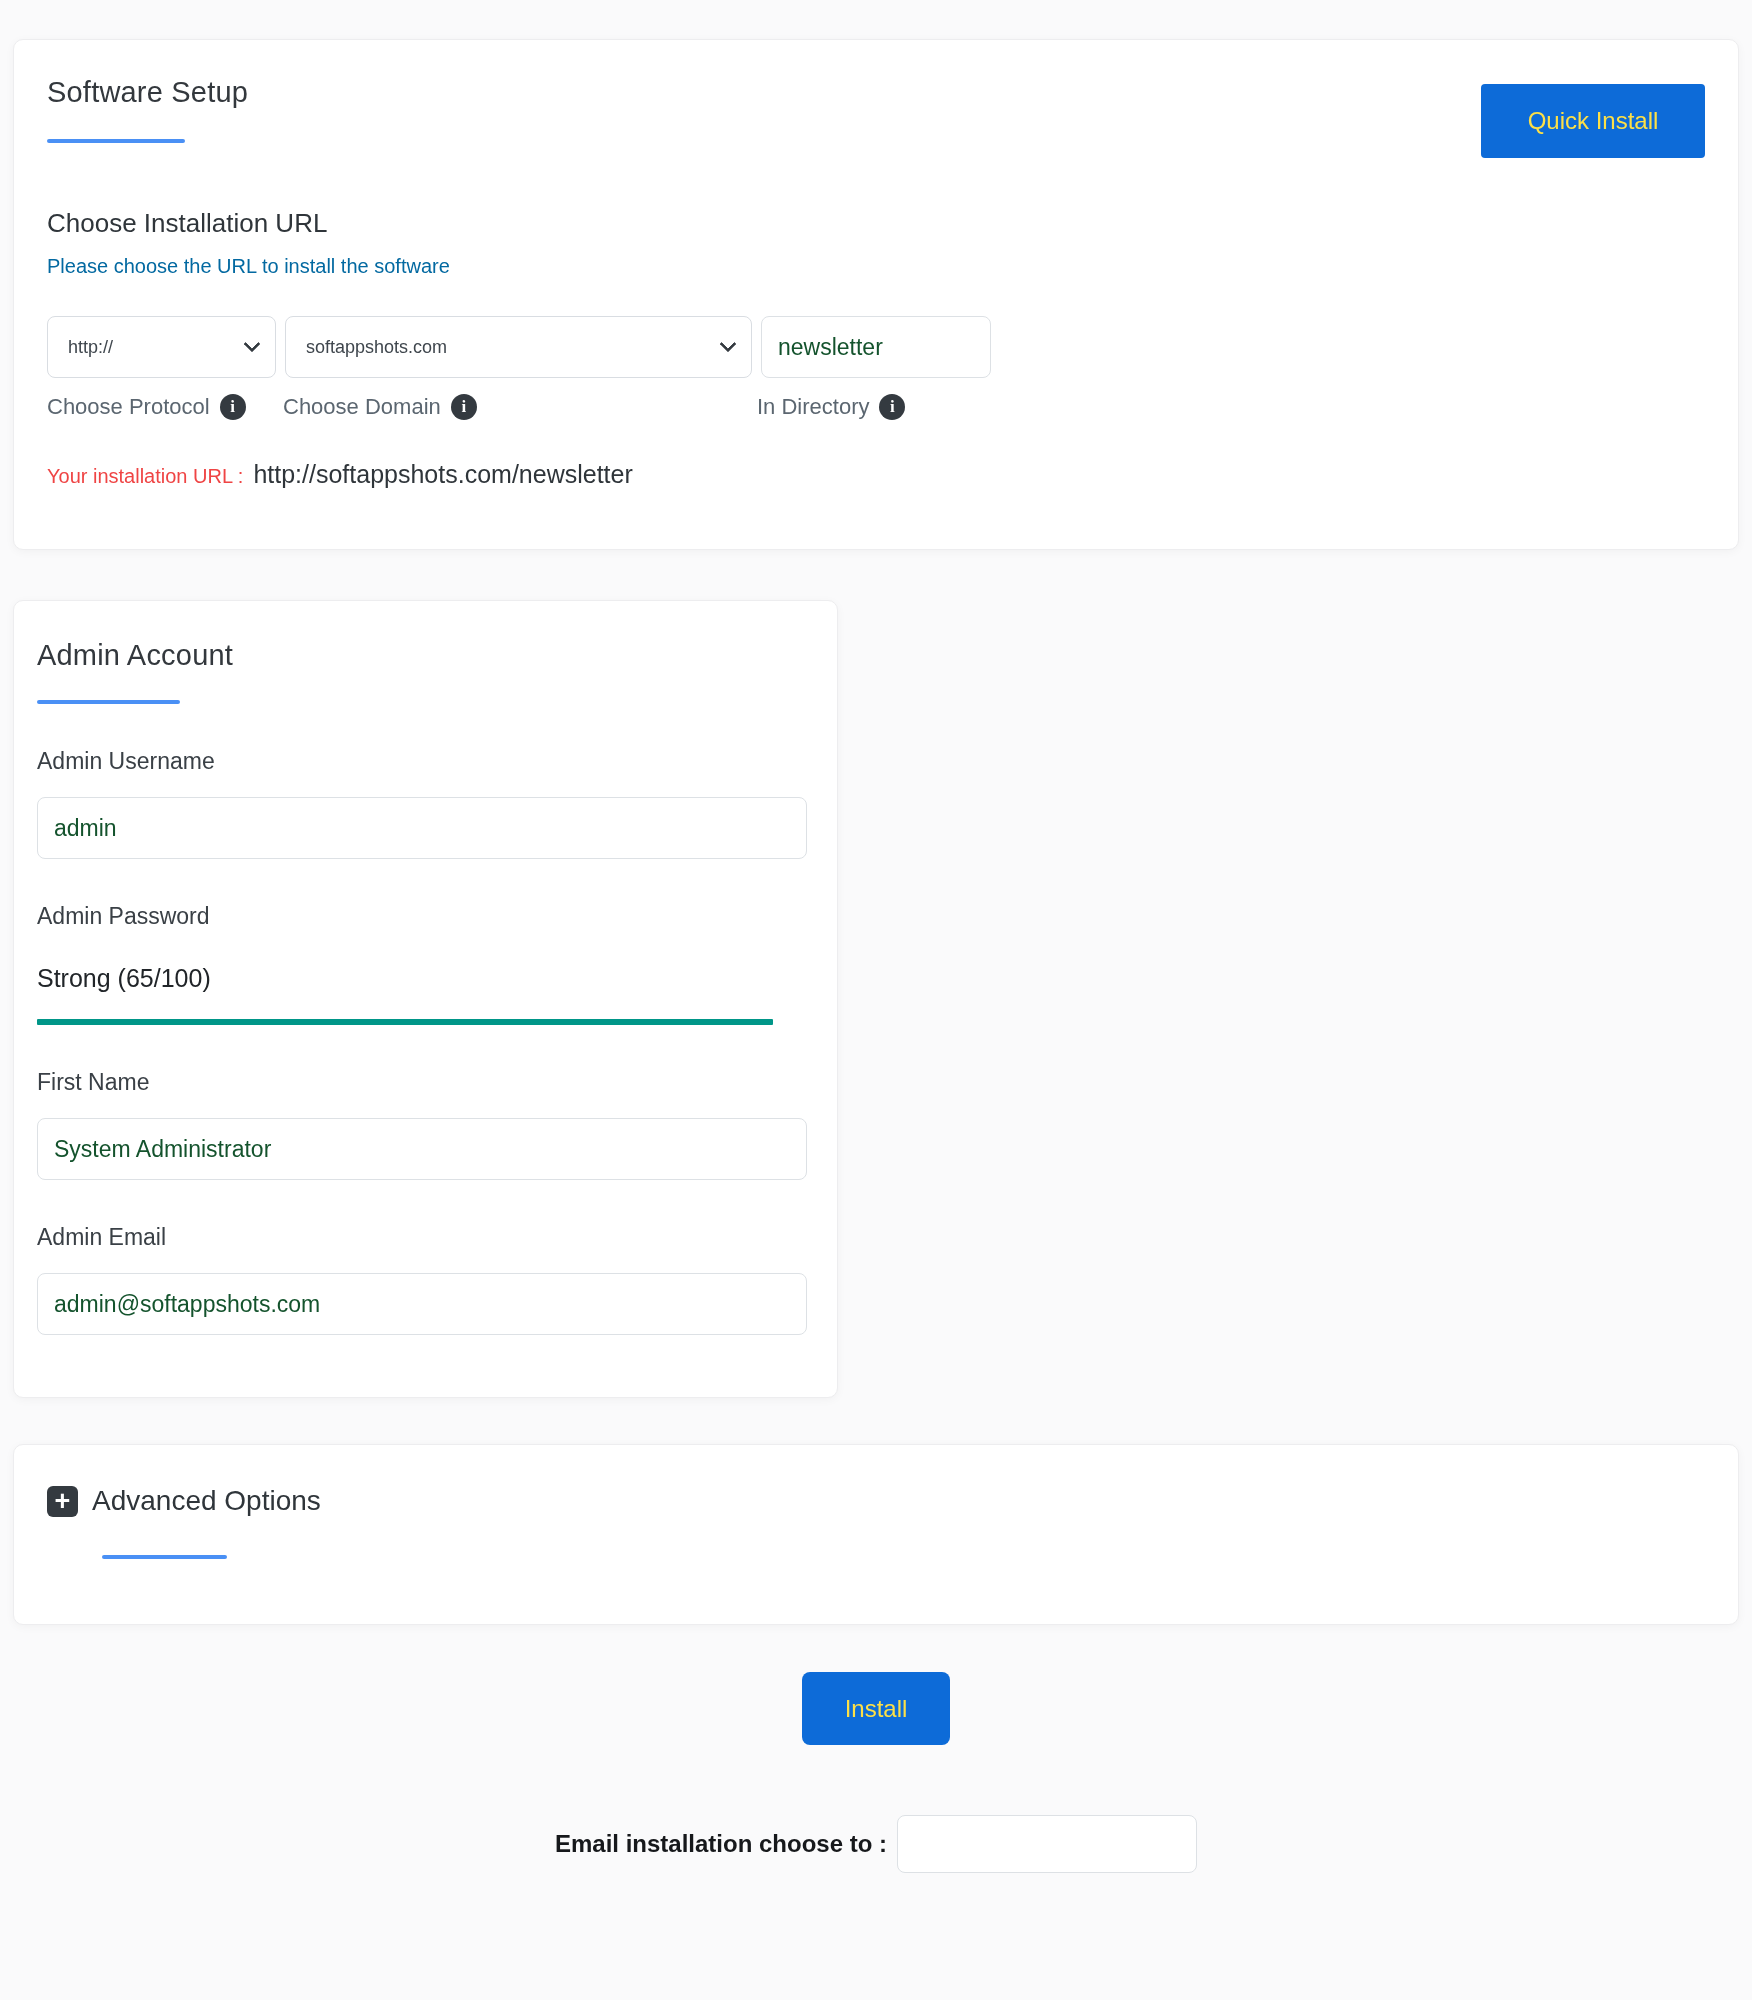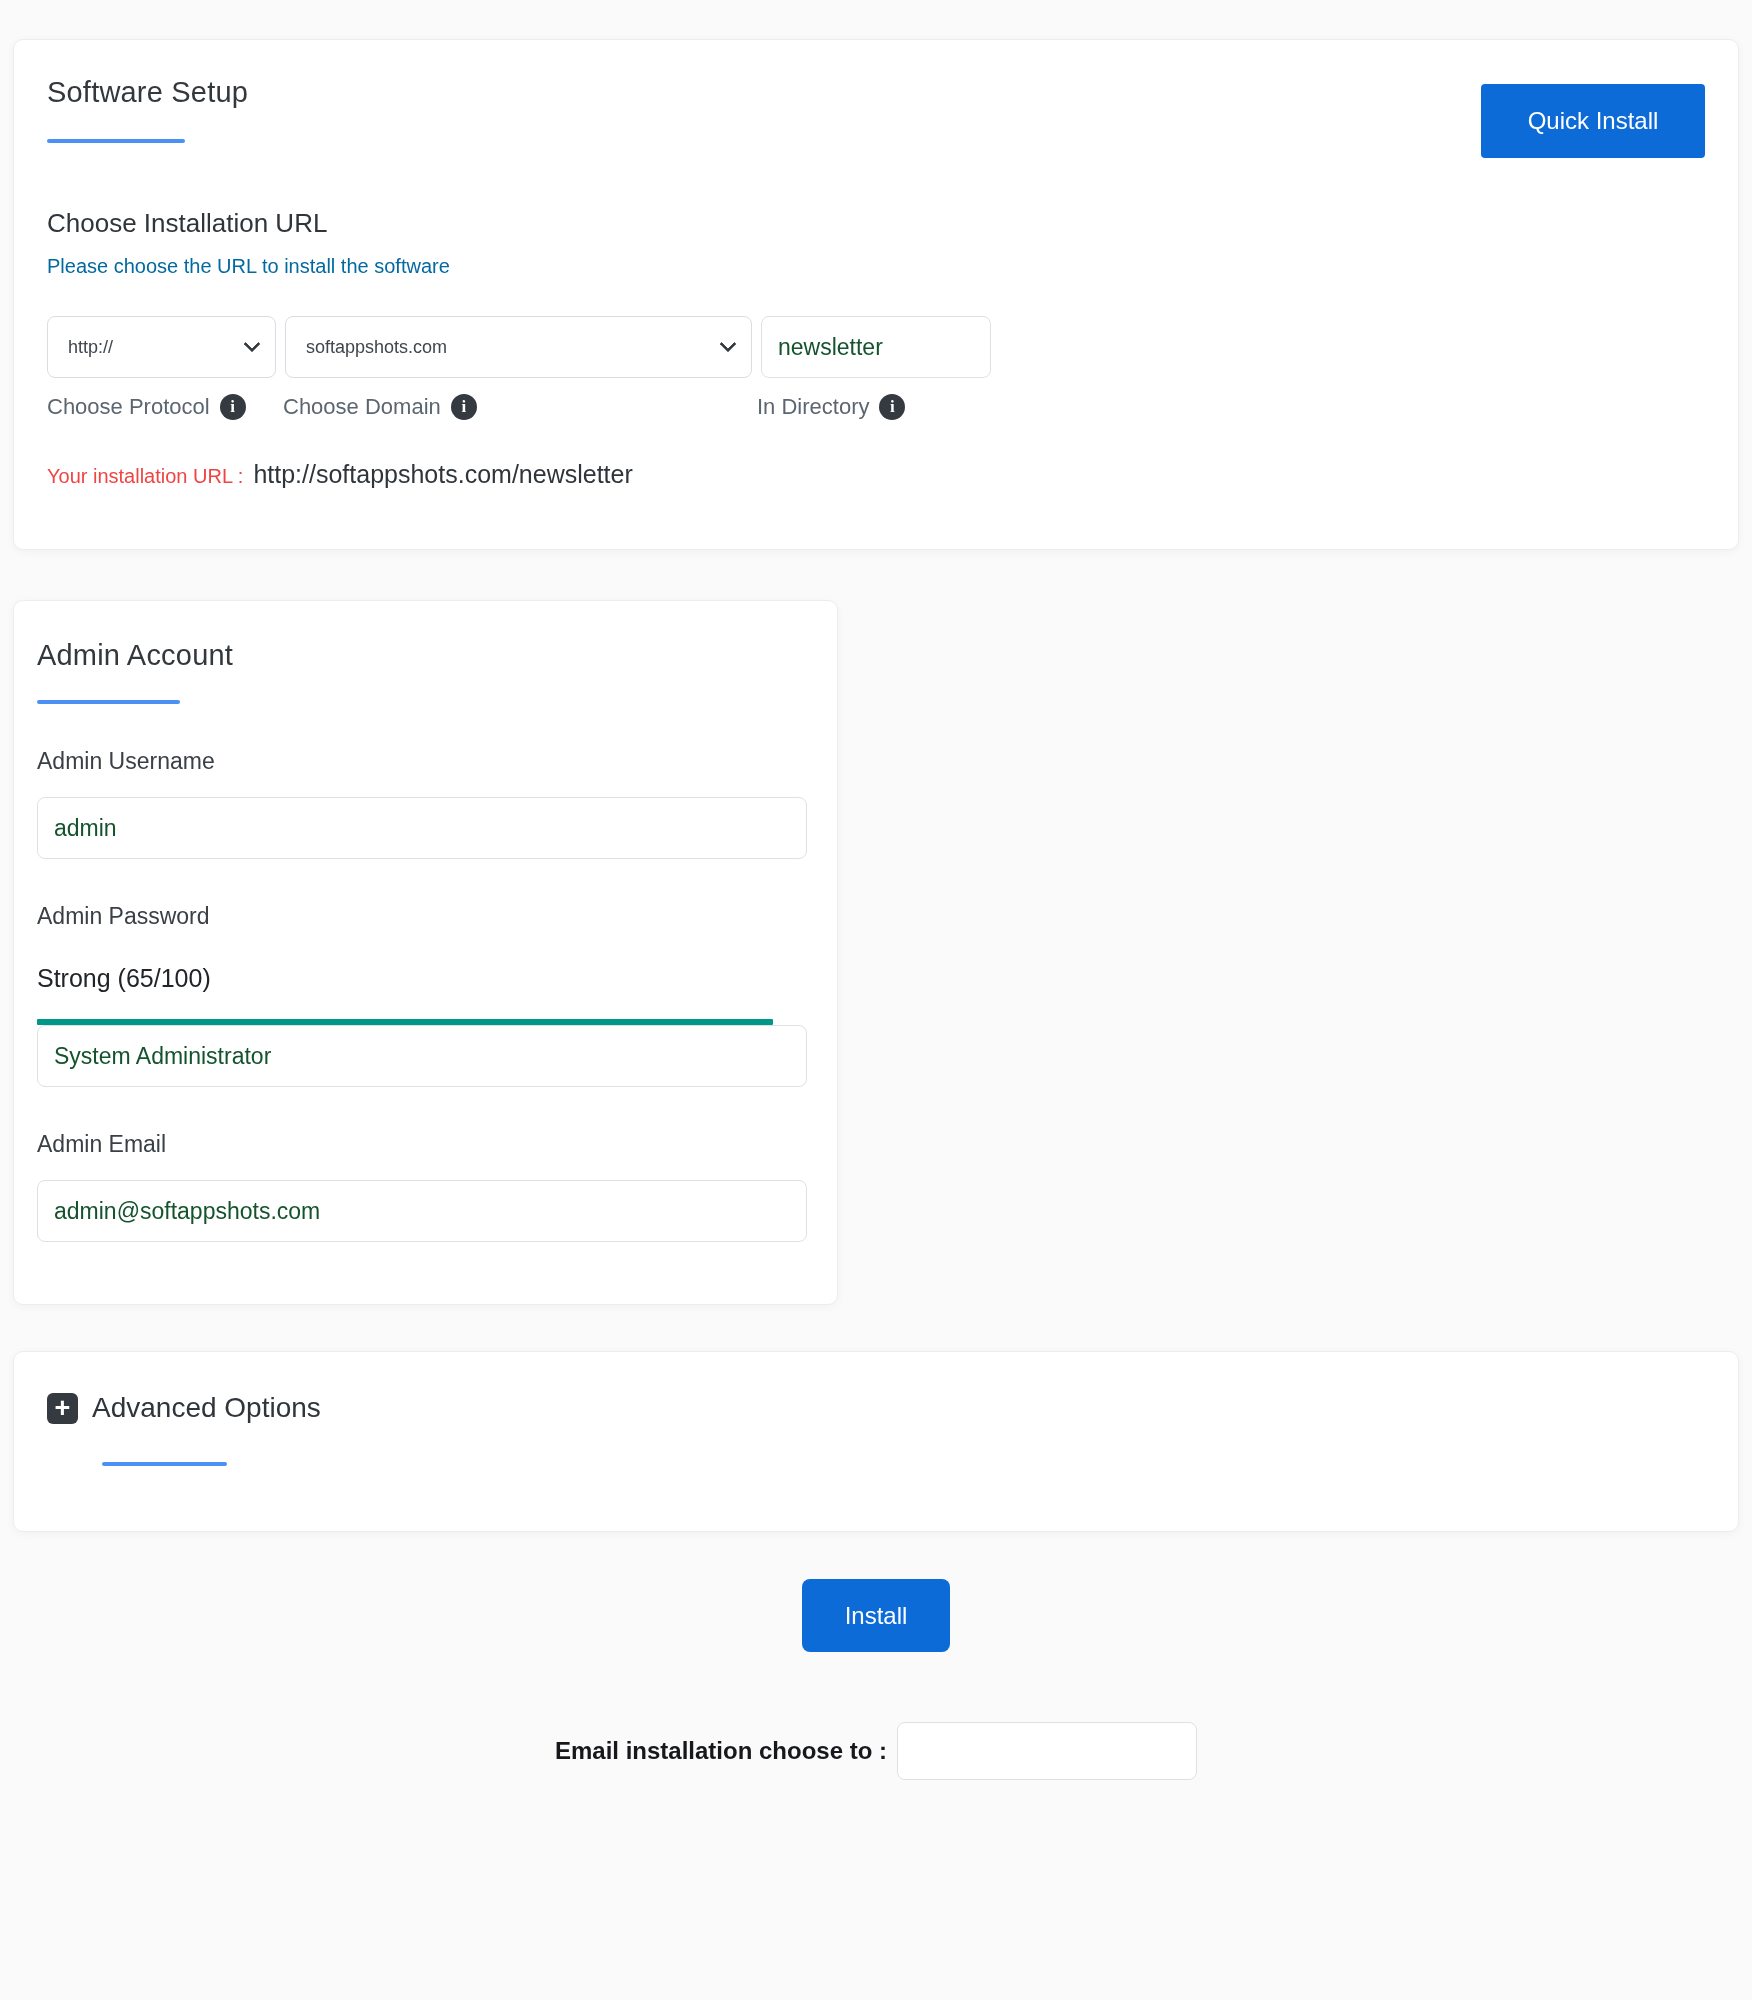--- a/index.html
+++ b/index.html
@@ -19,21 +19,21 @@
   
   .card-setup {
     margin: 39px 13px 0 13px;
     width: 1726px;
     padding: 36px 33px 60px 33px;
   }
   .setup-header { display: flex; justify-content: space-between; align-items: flex-start; }
   .card-title { font-size: 29px; font-weight: 500; color: #33383d; letter-spacing: 0.2px; }
   .title-underline { width: 138px; height: 4px; background: #4a90f5; border-radius: 2px; margin-top: 30px; }
   .btn-primary {
-    background: #0d6bd8; color: #ffffff; border: none; border-radius: 4px;
+    background: #0d6bd8; color: #fde047; border: none; border-radius: 4px;
     font-family: "Liberation Sans", sans-serif;
     font-size: 24px; cursor: pointer;
   }
   .btn-quick { width: 224px; height: 74px; margin-top: 8px; }
   .section-title { font-size: 26px; font-weight: 500; color: #2f353a; margin-top: 50px; }
   .section-subtitle { font-size: 20px; color: #0369a1; margin-top: 16px; }
   .url-fields { display: flex; gap: 9px; margin-top: 38px; align-items: stretch; }
   .field-slot-1 { width: 229px; }
   .field-slot-2 { width: 467px; }
   .field-slot-3 { width: 230px; }
@@ -161,20 +161,21 @@
   <div class="underline-admin"></div>
 
   <div class="field-label">Admin Username</div>
   <input type="text" value="admin" style="">
 
   <div class="field-label">Admin Password</div>
 
   <div class="strength-text">Strong (65/100)</div>
   <div class="strength-bar"></div>
 
+  <div class="field-label">First Name</div>
   <input type="text" value="System Administrator" style="">
 
   <div class="field-label">Admin Email</div>
   <input type="text" value="admin@softappshots.com" style="">
 </div>
 
 <div class="card card-advanced">
   <div class="advanced-header">
     <span class="plus-icon">+</span>
     <span class="advanced-title">Advanced Options</span>

